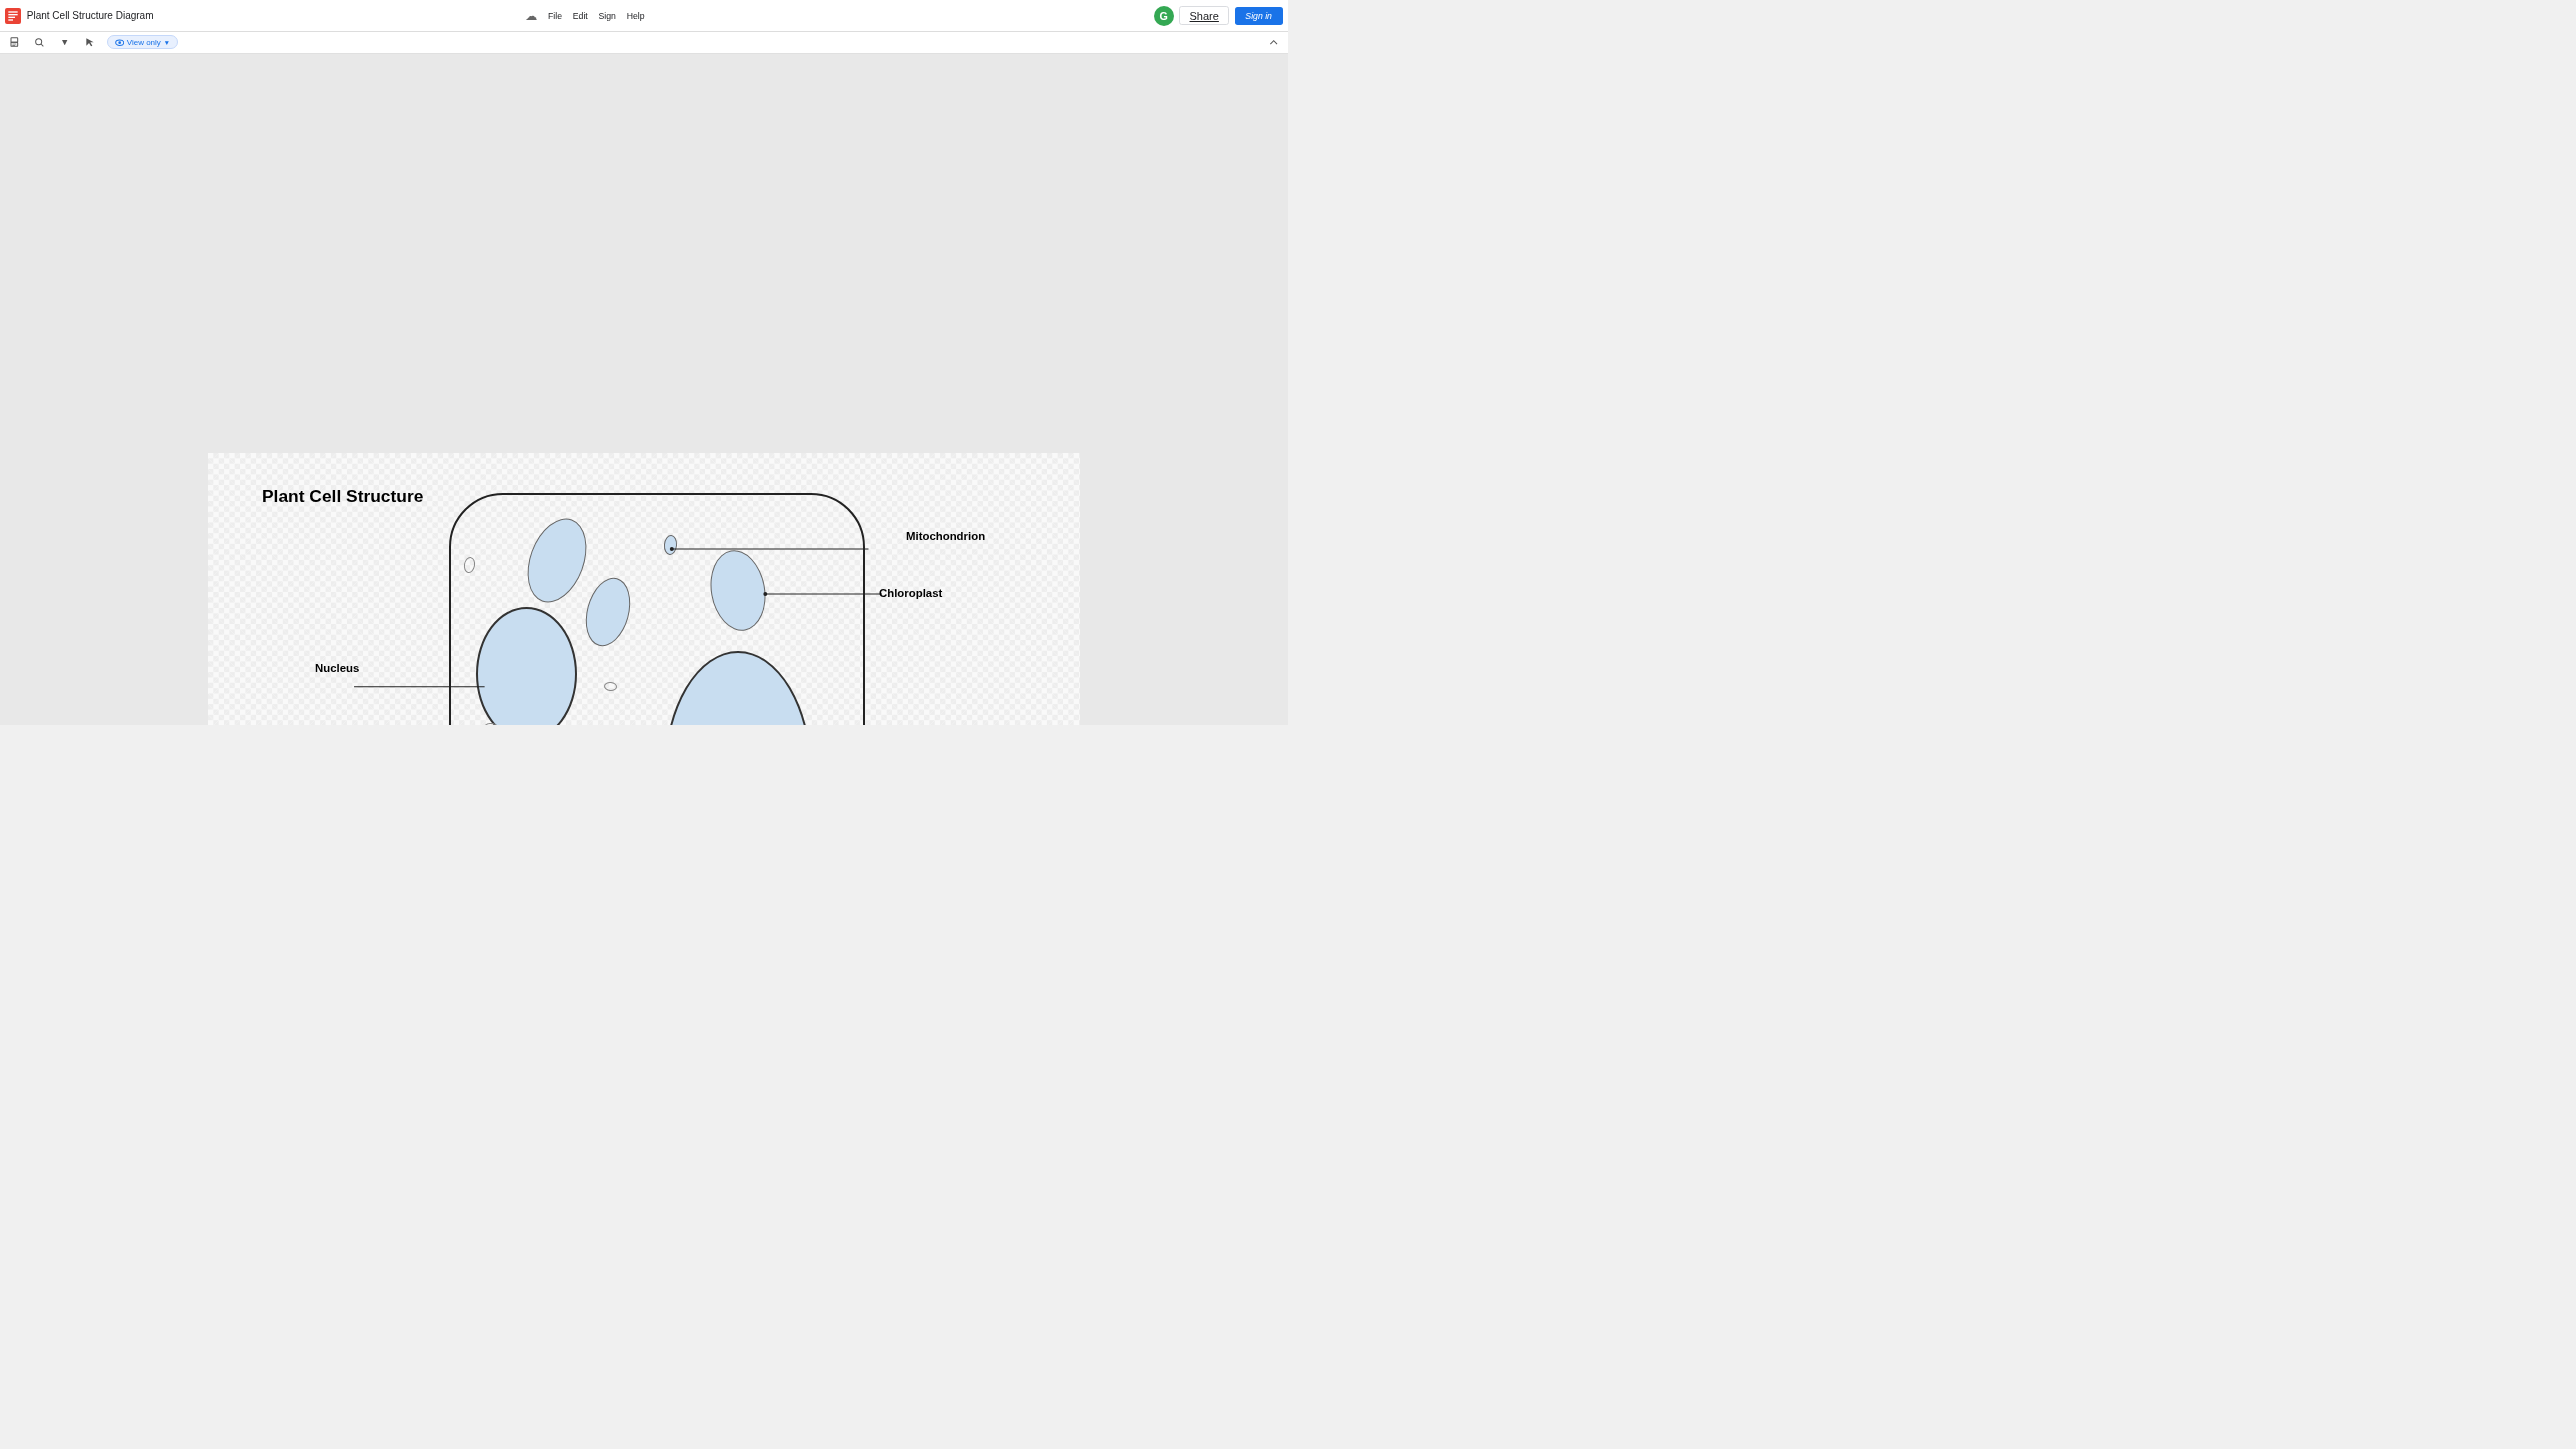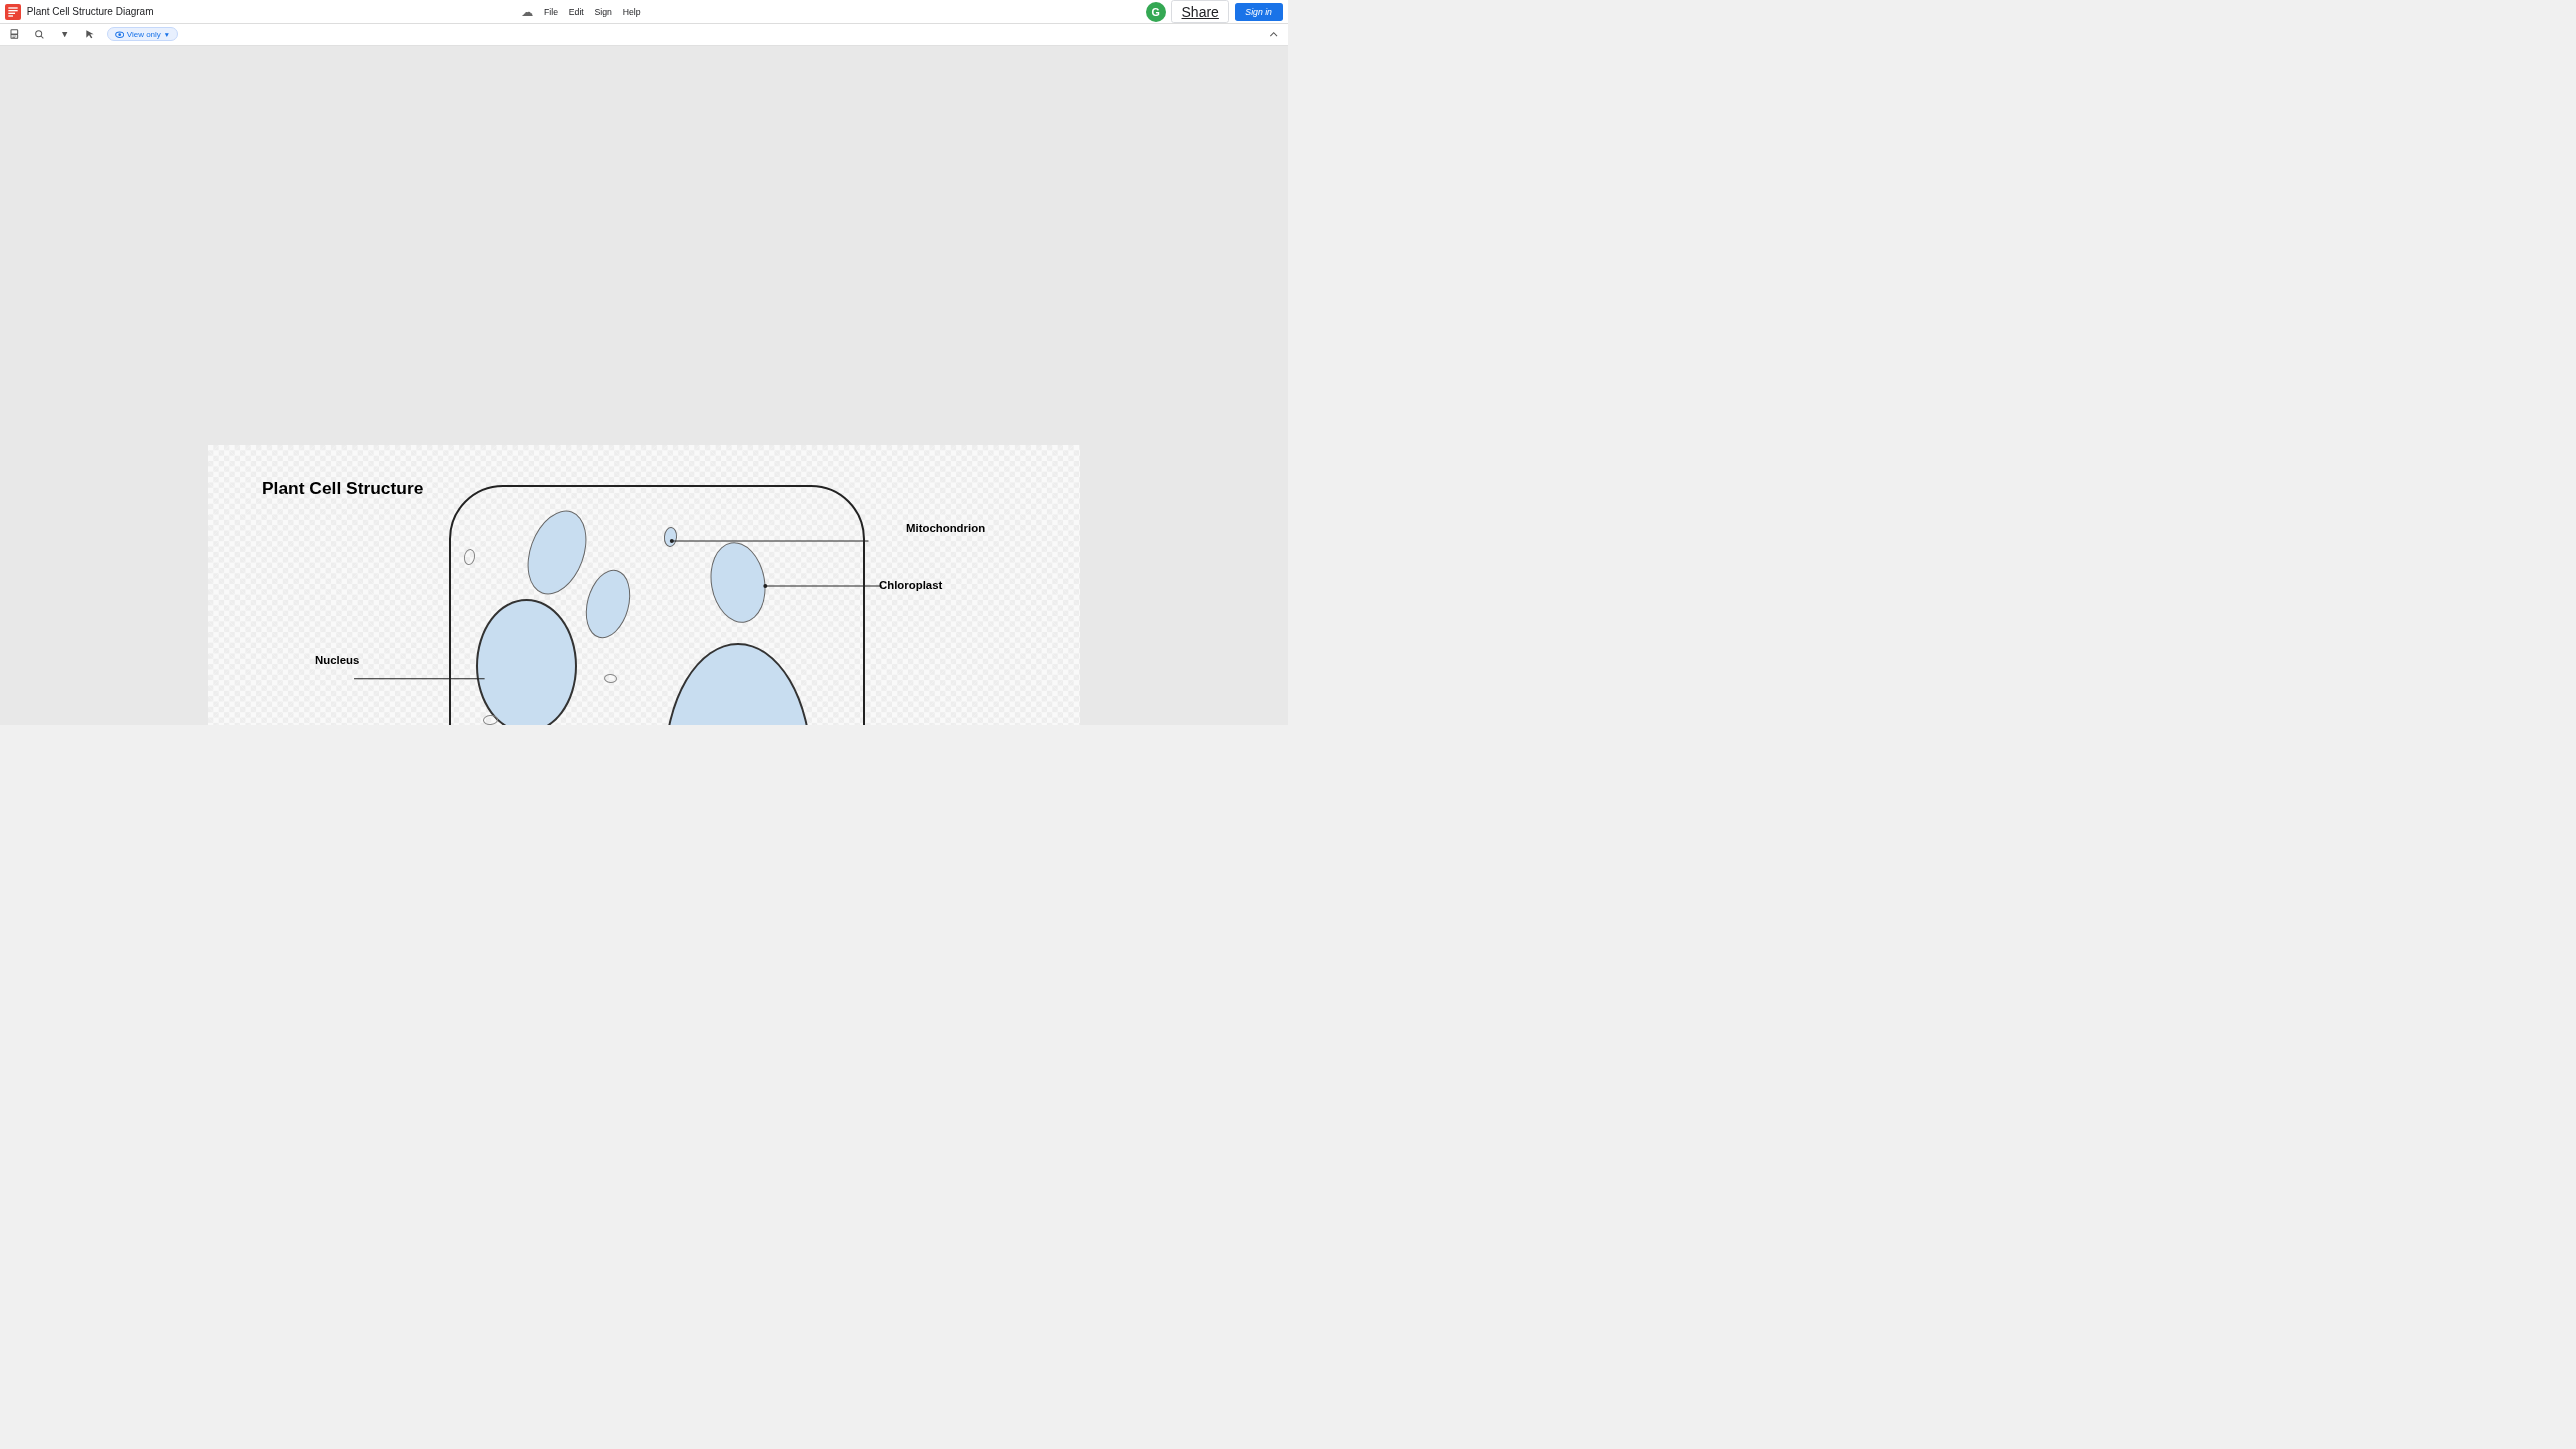--- a/index.html
+++ b/index.html
@@ -10,21 +10,21 @@
       height: 725px;
       overflow: hidden;
       font-size: 9.4px;
     }
 
     
     #topbar {
       display: flex;
       align-items: center;
       background: #fff;
-      height: 24px;
+      height: 32px;
       padding: 0 5.4px;
       border-bottom: 0.7px solid #ddd;
       gap: 5.4px;
     }
     #doc-title {
       font-size: 10px;
       font-weight: 500;
       color: #202124;
       flex: 1;
     }
@@ -54,21 +54,21 @@
       border-radius: 50%;
       background: #34a853;
       display: flex;
       align-items: center;
       justify-content: center;
       color: white;
       font-size: 10.7px;
       font-weight: bold;
     }
     #share-btn {
-      font-size: 14px;
+      font-size: 11px;
       color: #202124;
       padding: 2.7px 9.4px;
       border: 0.7px solid #dadce0;
       border-radius: 2.7px;
       background: white;
       cursor: pointer;
       text-decoration: underline;
     }
     #signin-btn {
       font-size: 8.7px;

